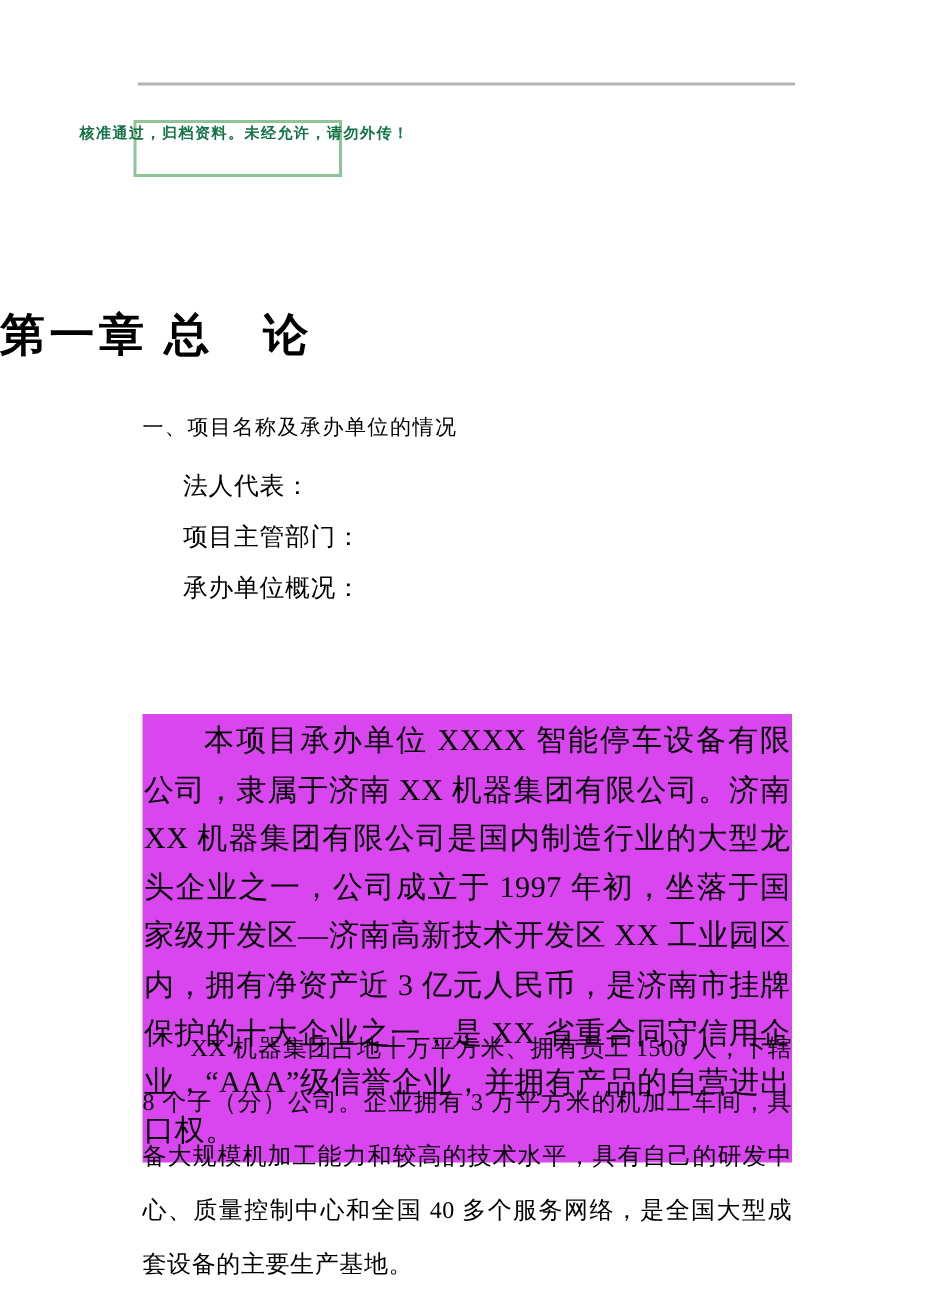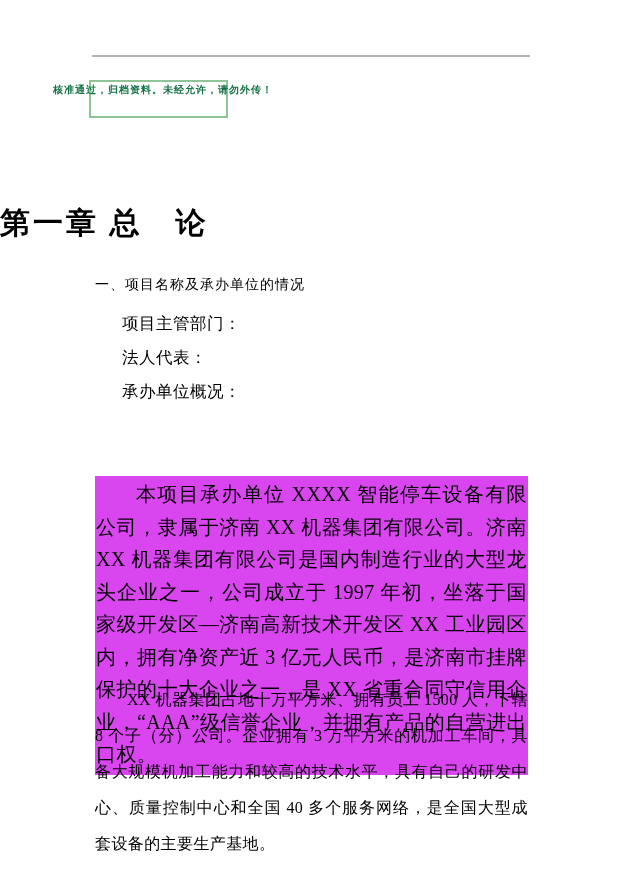--- a/index.html
+++ b/index.html
@@ -68,22 +68,22 @@
   <div class="stamp">
     <div class="stamp-line">核准通过，归档资料。</div>
     <div class="stamp-line">未经允许，请勿外传！</div>
   </div>
 
   <div class="chapter-title">第一章 总　论</div>
 
   <div class="section-heading">一、项目名称及承办单位的情况</div>
 
   <div class="fields">
+    <div class="field-line">法人代表：</div>
     <div class="field-line">项目主管部门：</div>
-    <div class="field-line">法人代表：</div>
     <div class="field-line">承办单位概况：</div>
   </div>
 
   <div class="para-highlight">本项目承办单位 XXXX 智能停车设备有限公司，隶属于济南 XX 机器集团有限公司。济南 XX 机器集团有限公司是国内制造行业的大型龙头企业之一，公司成立于 1997 年初，坐落于国家级开发区—济南高新技术开发区 XX 工业园区内，拥有净资产近 3 亿元人民币，是济南市挂牌保护的十大企业之一，是 XX 省重合同守信用企业，“AAA”级信誉企业，并拥有产品的自营进出口权。</div>
 
   <div class="para-plain">XX 机器集团占地十万平方米、拥有员工 1500 人，下辖 8 个子（分）公司。企业拥有 3 万平方米的机加工车间，具备大规模机加工能力和较高的技术水平，具有自己的研发中心、质量控制中心和全国 40 多个服务网络，是全国大型成套设备的主要生产基地。</div>
 
 </div>
 
 </body></html>

